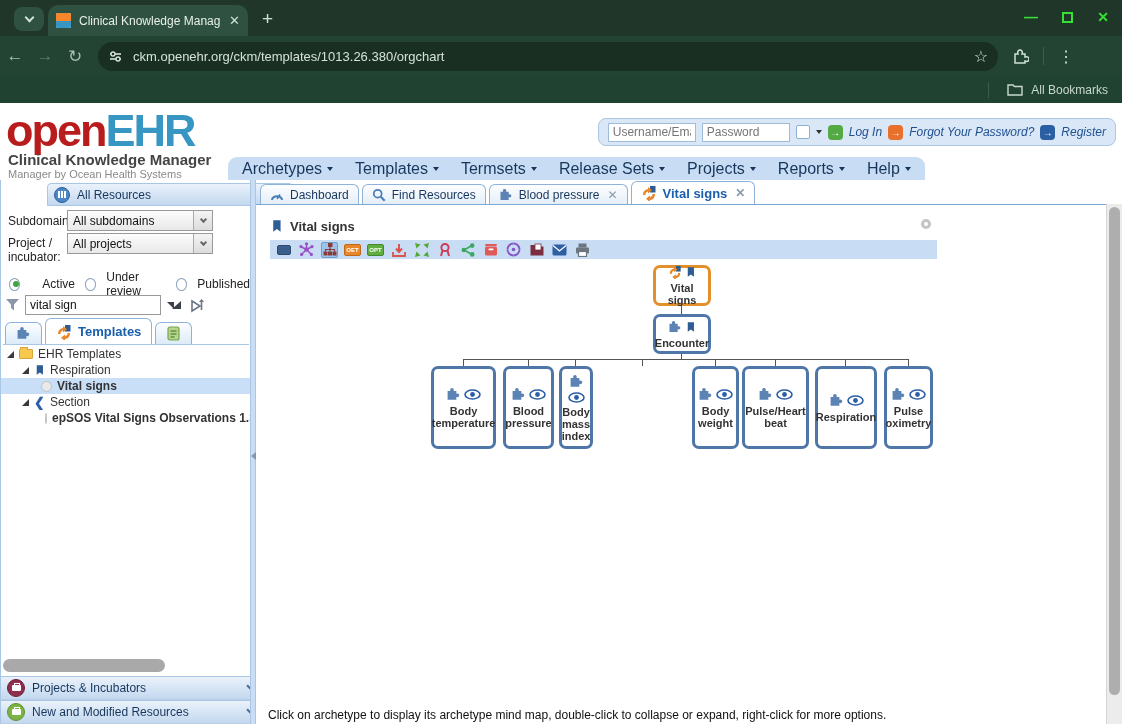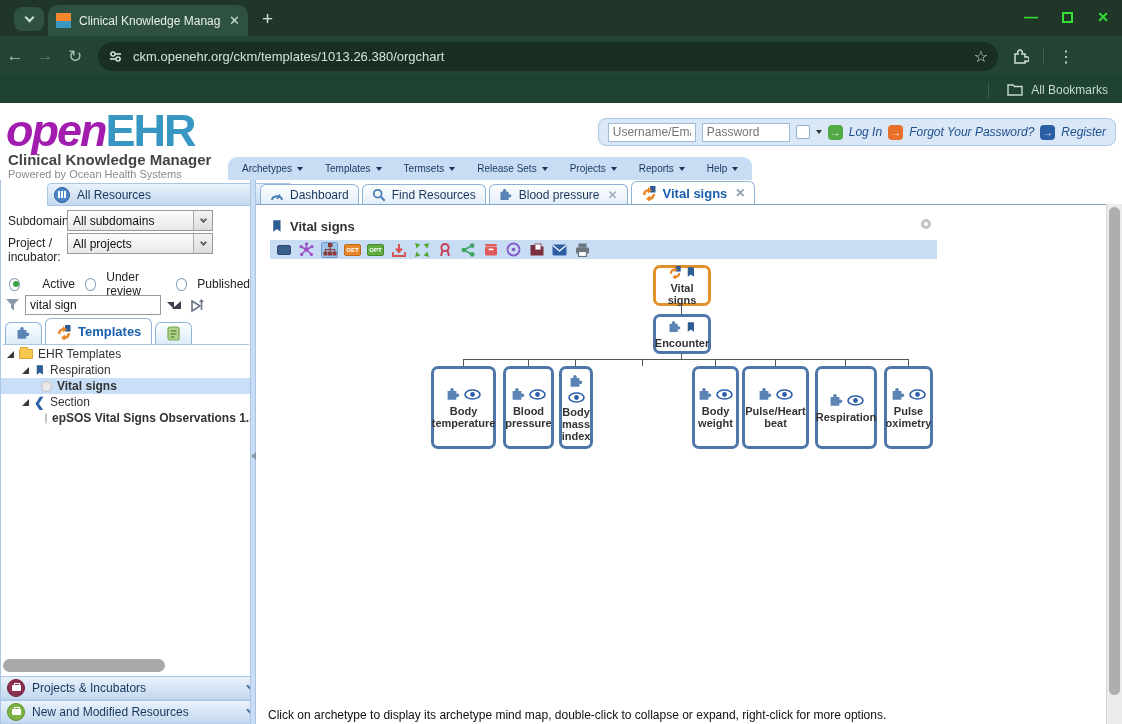--- a/index.html
+++ b/index.html
@@ -28,32 +28,32 @@
   .url-star { color:#cfe0d4; font-size:16px; }
   .ext-ico, .menu-dots { color:#cfe0d4; margin-left:14px; font-size:16px; }
   .chrome-sep { width:1px; height:18px; background:#3f5d4c; margin-left:14px; }
   #bookmarksbar { position:absolute; left:0; top:76px; width:1122px; height:27px; background:#204231; display:flex; align-items:center; justify-content:flex-end; padding-right:14px; gap:8px; }
   .bm-sep { width:1px; height:16px; background:#3f5d4c; margin-right:10px; }
   .bm-text { color:#c8d9ce; font-size:12px; }
 
   
   #siteheader { position:absolute; left:0; top:103px; width:1122px; height:77px; background:#fff; }
   #logo { position:absolute; left:6px; top:2px; font-size:45px; font-weight:bold; letter-spacing:-2px; }
-  #logo .lo { color:#a21caf;font-style:italic; } #logo .le { color:#3896c3; }
+  #logo .lo { color:#b91c1c; } #logo .le { color:#3896c3; }
   #app-title { position:absolute; left:8px; top:48px; font-size:15px; font-weight:bold; color:#444; }
   #tagline { position:absolute; left:8px; top:65px; font-size:11px; color:#8a8a8a; }
   #loginbar { position:absolute; right:6px; top:15px; height:28px; background:#d9e7f7; border:1px solid #a9c6e4; border-radius:8px; display:flex; align-items:center; padding:0 9px; gap:6px; }
   #loginbar input { width:88px; height:19px; border:1px solid #9fbbda; font-size:12px; padding:0 4px; color:#555; }
   .login-check { width:14px; height:14px; background:#fff; border:1px solid #8fb0d0; border-radius:2px; }
   .tri-dn { width:0; height:0; border-left:4px solid transparent; border-right:4px solid transparent; border-top:5px solid #333; }
   .login-ico { width:15px; height:15px; border-radius:4px; color:#fff; font-size:10px; font-weight:bold; display:flex; align-items:center; justify-content:center; }
   .lg { background:#53a943; } .lor { background:#e8702a; } .lbl { background:#2b5fa3; }
   .login-link { font-size:12px; font-style:italic; color:#1f4f8f; }
   #menubar { position:absolute; left:228px; top:54px; height:23px; background:#c8ddf3; border-radius:9px 9px 0 0; display:flex; align-items:center; padding:0 14px; gap:22px; }
-  .menu-item { display:flex; align-items:center; gap:5px; font-size:10px; color:#17365d; }
+  .menu-item { display:flex; align-items:center; gap:5px; font-size:16px; color:#17365d; }
   .menu-item .tri-dn { border-top-color:#17365d; border-left-width:3.5px; border-right-width:3.5px; border-top-width:4.5px; }
 
   
   #sidebar { position:absolute; left:0; top:180px; width:250px; height:544px; background:#fff; border-left:1px solid #a9c6e4; }
   .panel-hdr { background:linear-gradient(#eaf2fb,#c3d8ef); border-top:1px solid #a9c6e4; border-bottom:1px solid #b9cfe8; display:flex; align-items:center; padding:0 6px; gap:7px; color:#17365d; font-size:12px; }
   #allres-hdr { position:absolute; left:2px; top:3px; width:246px; height:23px; border:1px solid #a9c6e4; border-radius:4px 4px 0 0;margin-left:44px; }
   .res-ico { width:16px; height:16px; border-radius:50%; background:#4a86c8; border:1px solid #2e5f9a; display:flex; align-items:center; justify-content:center; gap:1px; }
   .res-ico i { width:2px; height:7px; background:#fff; display:block; }
   .hdr-chev { margin-left:auto; width:8px; height:8px; border-right:2px solid #4a6e9c; border-bottom:2px solid #4a6e9c; }
   .chev-up { transform:rotate(-135deg); margin-top:4px; }
@@ -177,21 +177,21 @@
     <svg width="16" height="13" viewBox="0 0 16 13">
         <path d="M1,2 h5 l1.5,1.5 H15 V12 H1 z" fill="none" stroke="#c8d9ce" stroke-width="1.4"></path>
       </svg>
     <span class="bm-text">All Bookmarks</span>
   </div>
 </div>
 
 <div id="siteheader">
   <div id="logo"><span class="lo">open</span><span class="le">EHR</span></div>
   <div id="app-title">Clinical Knowledge Manager</div>
-  <div id="tagline">Powered by Ocean Health Systems</div>
+  <div id="tagline">Manager by Ocean Health Systems</div>
 
   <div id="loginbar">
     <input type="text" placeholder="Username/Email" style="">
     <input type="text" placeholder="Password" style="">
     <span class="login-check"></span>
     <span class="tri-dn" style="border-left-width:3px;border-right-width:3px;border-top-width:4px;"></span>
     <span class="login-ico lg">→</span>
     <a class="login-link">Log In</a>
     <span class="login-ico lor">→</span>
     <a class="login-link">Forgot Your Password?</a>

